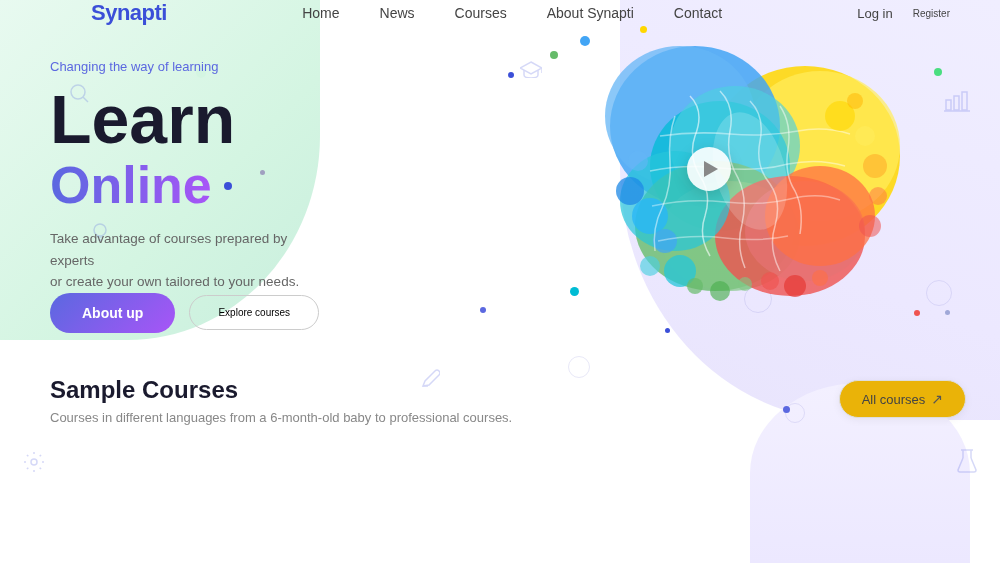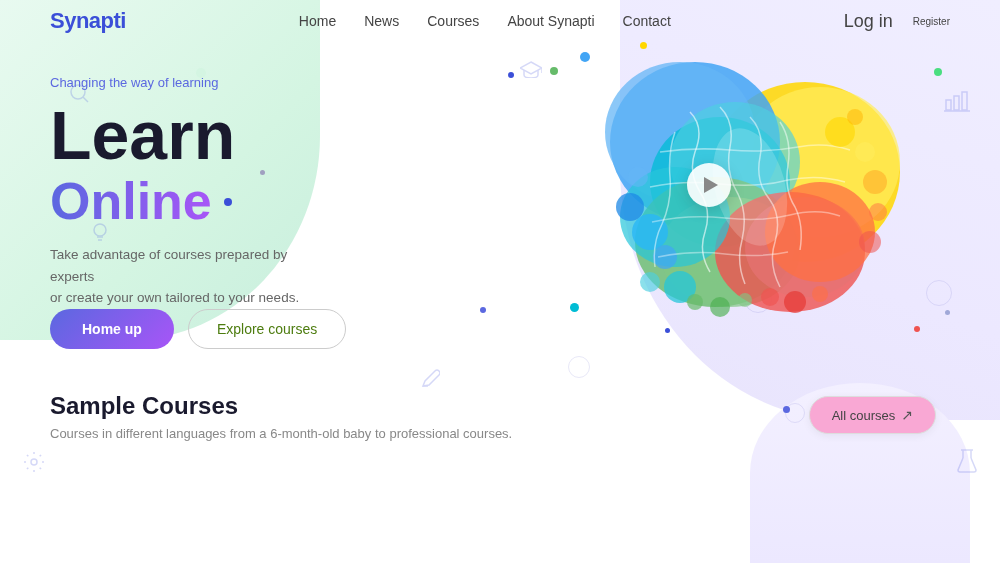--- a/index.html
+++ b/index.html
@@ -48,46 +48,47 @@
       z-index: 1;
     }
 
     
     nav {
       position: relative;
       z-index: 10;
       display: flex;
       align-items: center;
       justify-content: space-between;
-      padding: 8px 50px;
+      padding: 0 50px;
+      margin-left: 41px;
     }
     .nav-logo {
       font-size: 22px;
       font-weight: 700;
       color: #3b4fd8;
       letter-spacing: -0.5px;
     }
     .nav-links {
       display: flex;
-      gap: 28px;
+      gap: 40px;
       list-style: none;
     }
     .nav-links li a {
       text-decoration: none;
       color: #444;
       font-size: 14px;
       font-weight: 400;
     }
     .nav-auth {
       display: flex;
       gap: 20px;
       align-items: center;
     }
     .nav-login {
-      font-size: 18px;
+      font-size: 13px;
       color: #444;
       text-decoration: none;
       cursor: pointer;
     }
     .nav-register {
       font-size: 10px;
       color: #444;
       text-decoration: none;
       cursor: pointer;
     }
@@ -154,25 +155,25 @@
       color: #fff;
       border: none;
       border-radius: 30px;
       padding: 12px 32px;
       font-size: 14px;
       font-weight: 600;
       cursor: pointer;
     }
     .btn-explore {
       background: transparent;
-      color: #4d7c0f;
+      color: #000000;
       border: 1.5px solid #ccc;
       border-radius: 30px;
       padding: 11px 28px;
-      font-size: 14px;
+      font-size: 10px;
       font-weight: 500;
       cursor: pointer;
     }
 
     
     .hero-visual {
       position: absolute;
       right: 60px;
       top: -10px;
       width: 420px;
@@ -224,39 +225,39 @@
     .deco-icon {
       position: absolute;
       opacity: 0.25;
       z-index: 2;
     }
 
     
     .bottom-section {
       position: relative;
       z-index: 5;
-      padding: 30px 64px 20px 50px;
+      padding: 30px 34px 20px 50px;
     }
     .sample-courses-header {
       display: flex;
       align-items: flex-start;
       justify-content: space-between;
     }
     .sample-courses-left h2 {
       font-size: 24px;
       font-weight: 800;
       color: #1a1a2e;
       margin-bottom: 6px;
     }
     .sample-courses-left p {
       font-size: 13px;
       color: #888;
     }
     .all-courses-btn {
-      background: #f9a8d4;
+      background: #eab308;
       border: 1.5px solid #ddd;
       border-radius: 20px;
       padding: 10px 22px;
       font-size: 13px;
       color: #444;
       cursor: pointer;
       display: flex;
       align-items: center;
       gap: 6px;
       margin-top: 4px;
@@ -319,21 +320,21 @@
       <div style="display:flex;align-items:center;gap:6px;">
         <span class="hero-title-online">Online</span>
         <span class="hero-dot-inline"></span>
       </div>
     </div>
     <p class="hero-desc">
       <span>Take advantage of courses prepared by experts</span><br>
       <span>or create your own tailored to your needs.</span>
     </p>
     <div class="hero-buttons">
-      <button class="btn-signup">Home up</button>
+      <button class="btn-signup">About up</button>
       <button class="btn-explore">Explore courses</button>
     </div>
   </div>
 
   <div class="hero-visual">
     <div class="brain-container">
       
       <svg width="400" height="320" viewBox="0 0 400 320">
 
         <ellipse cx="285" cy="140" rx="95" ry="90" fill="#ffd700" opacity="0.85"></ellipse>

